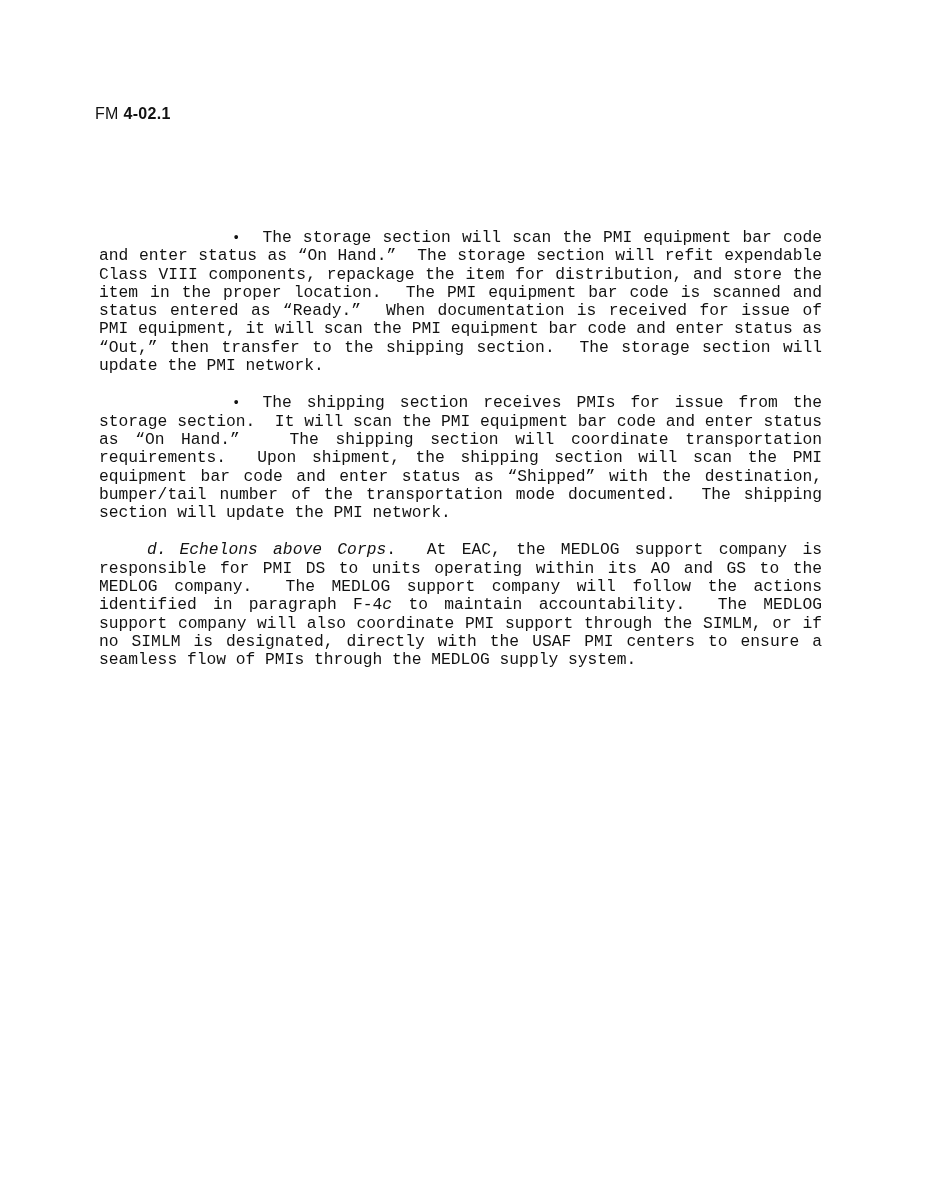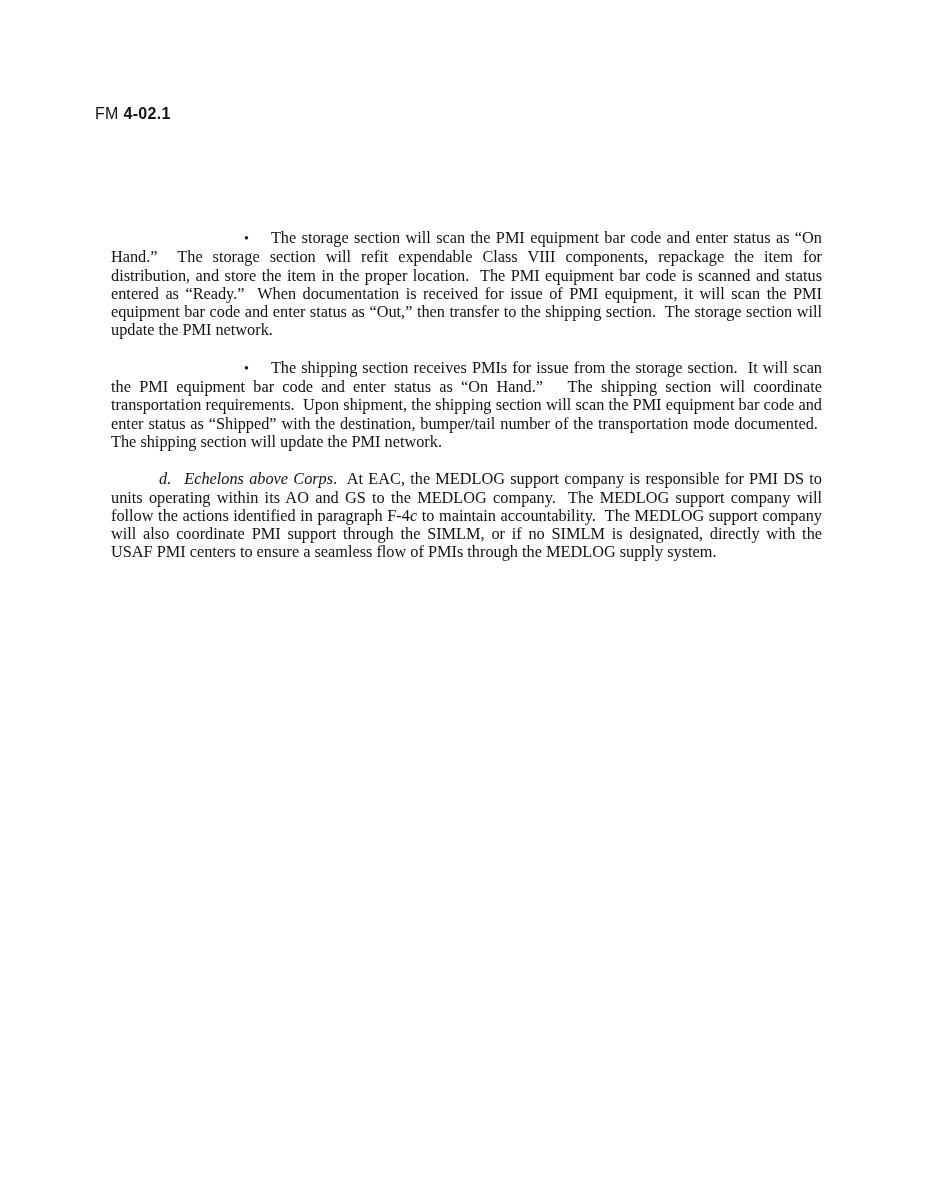--- a/index.html
+++ b/index.html
@@ -41,21 +41,22 @@
     left: 95px;
     top: 229px;
     width: 727px;
     font-family: "Liberation Serif", serif;
     font-size: 16.3px;
     line-height: 18.3px;
     text-align: justify;
     color: #121212;
   }
   .para {
-    margin: 0 0 19px 16px;
+    margin: 0 0 19px 4px;
+    font-family: Liberation Mono, monospace;
   }
   .bullet-para {
     text-indent: 133px;
   }
   .bullet {
     padding-right: 22px;
     font-size: 14px;
   }
   .para-d {
     text-indent: 48px;

